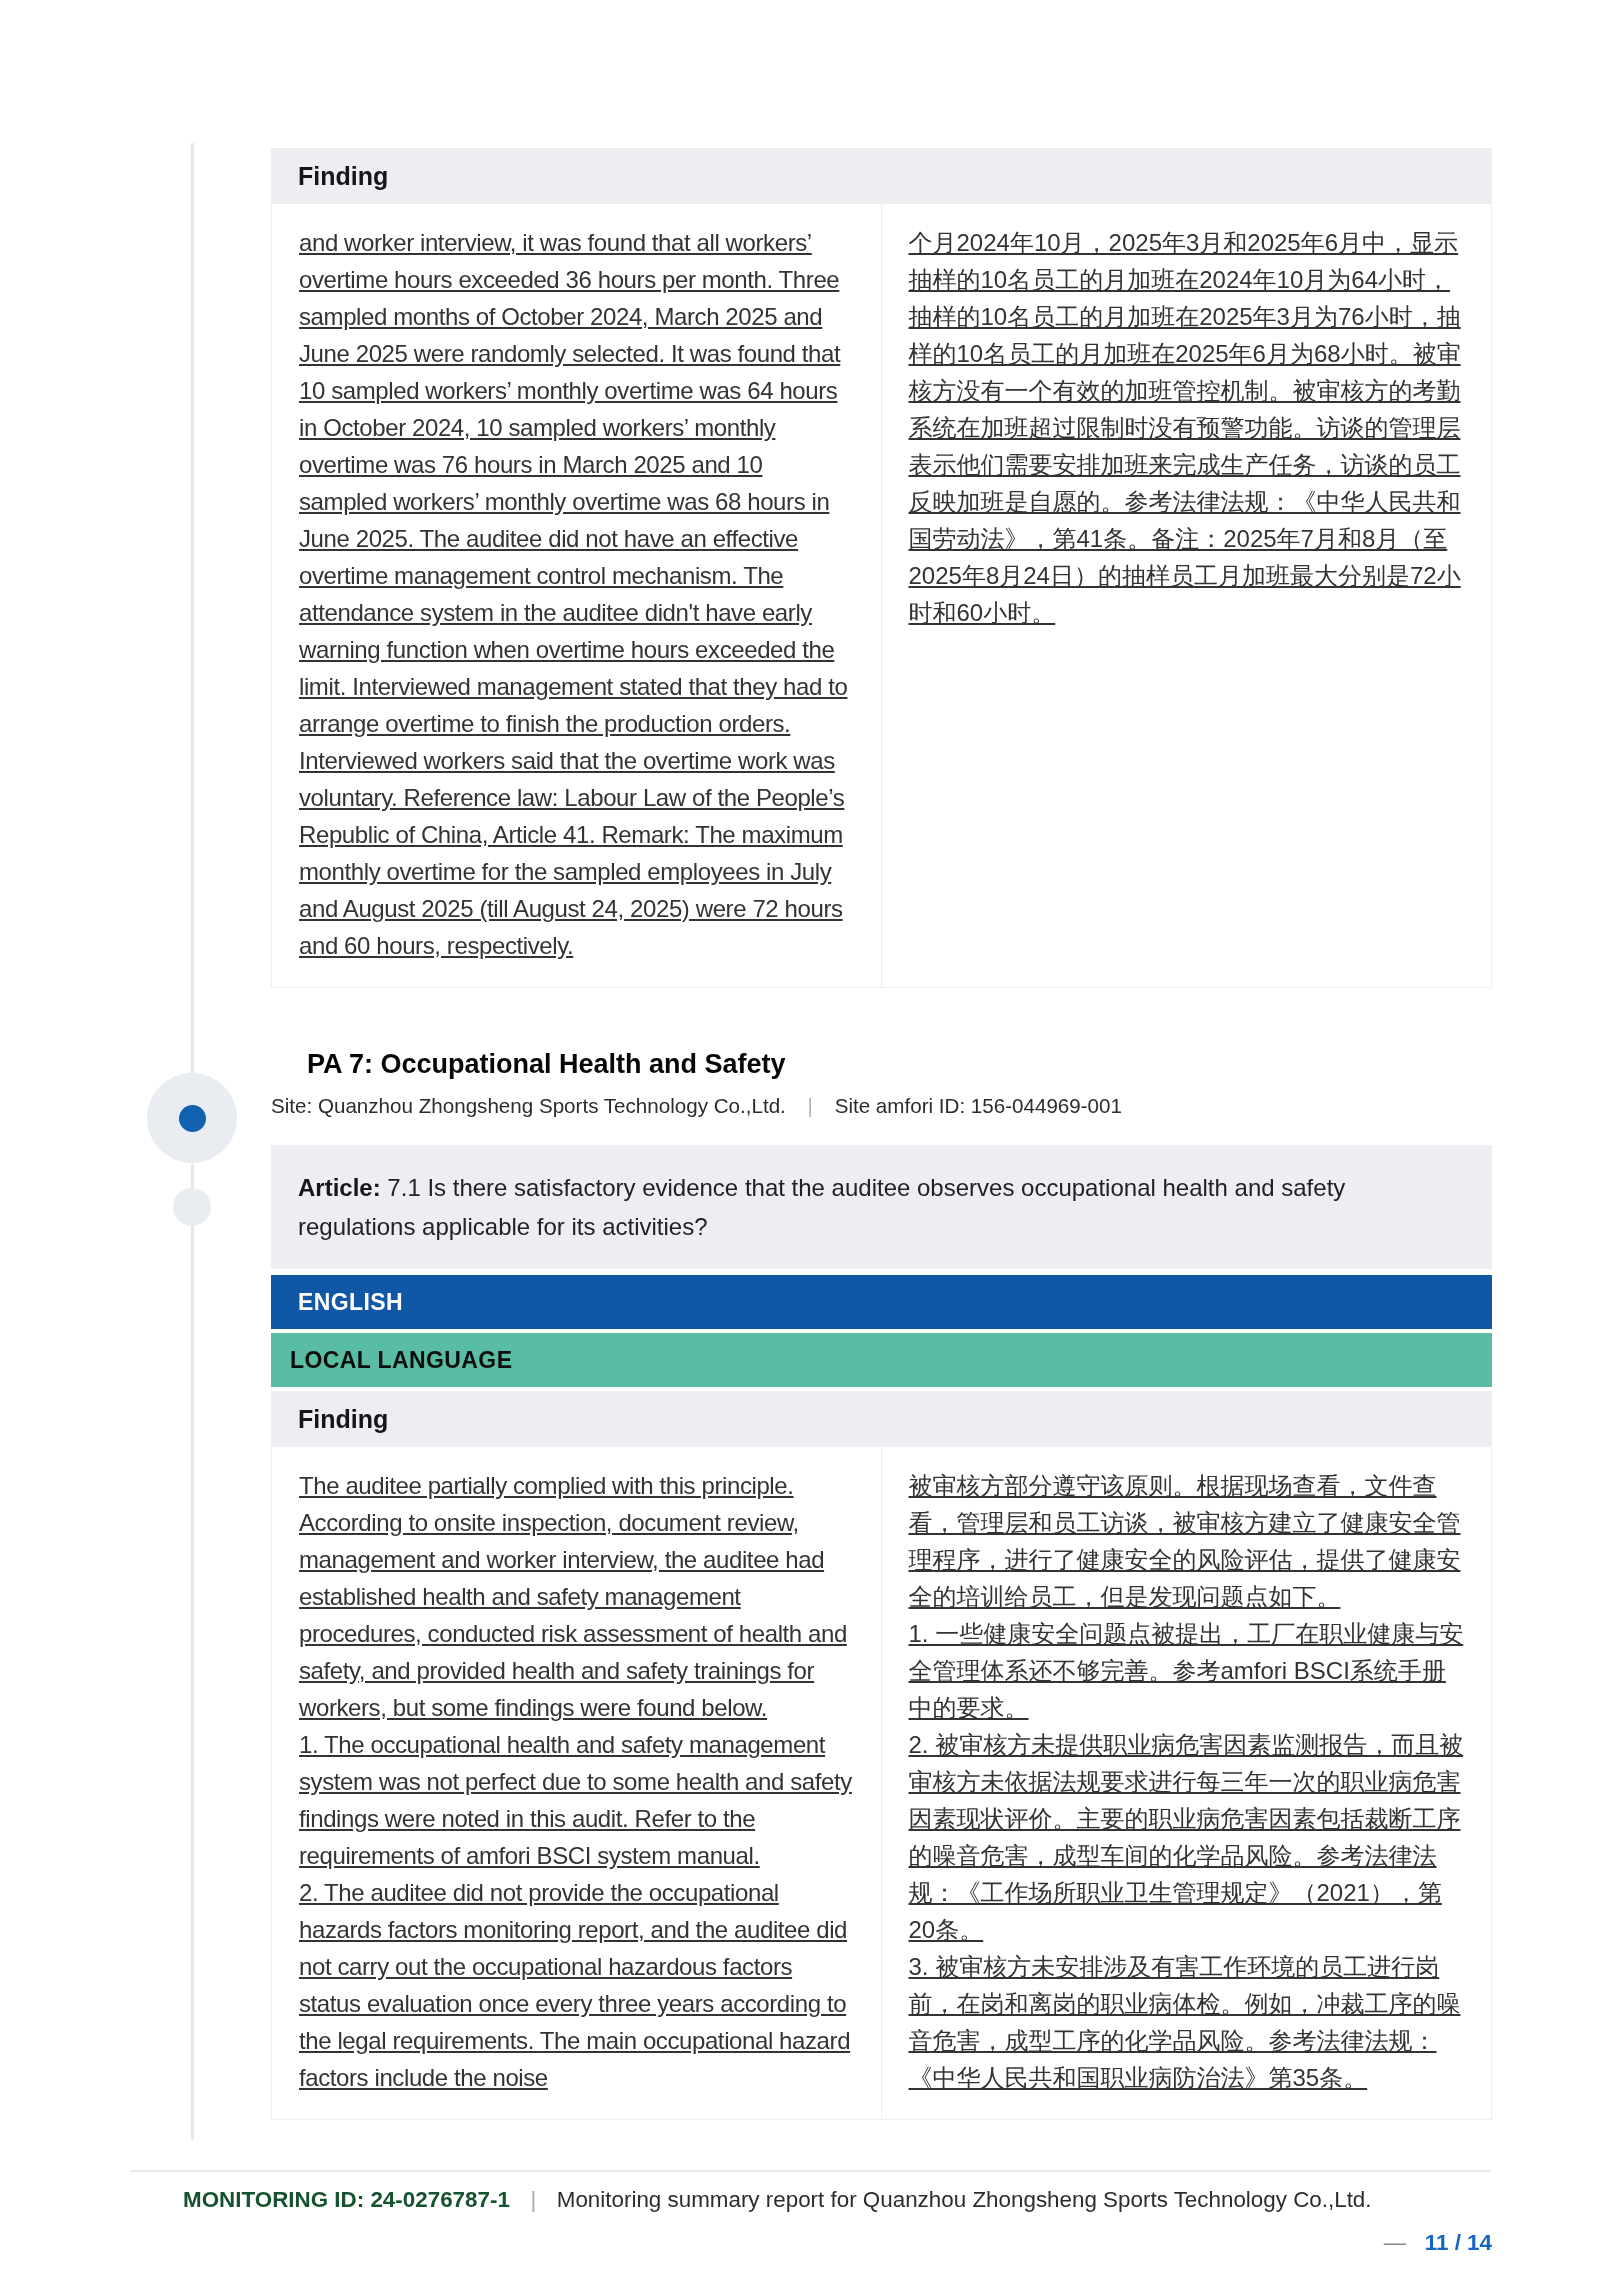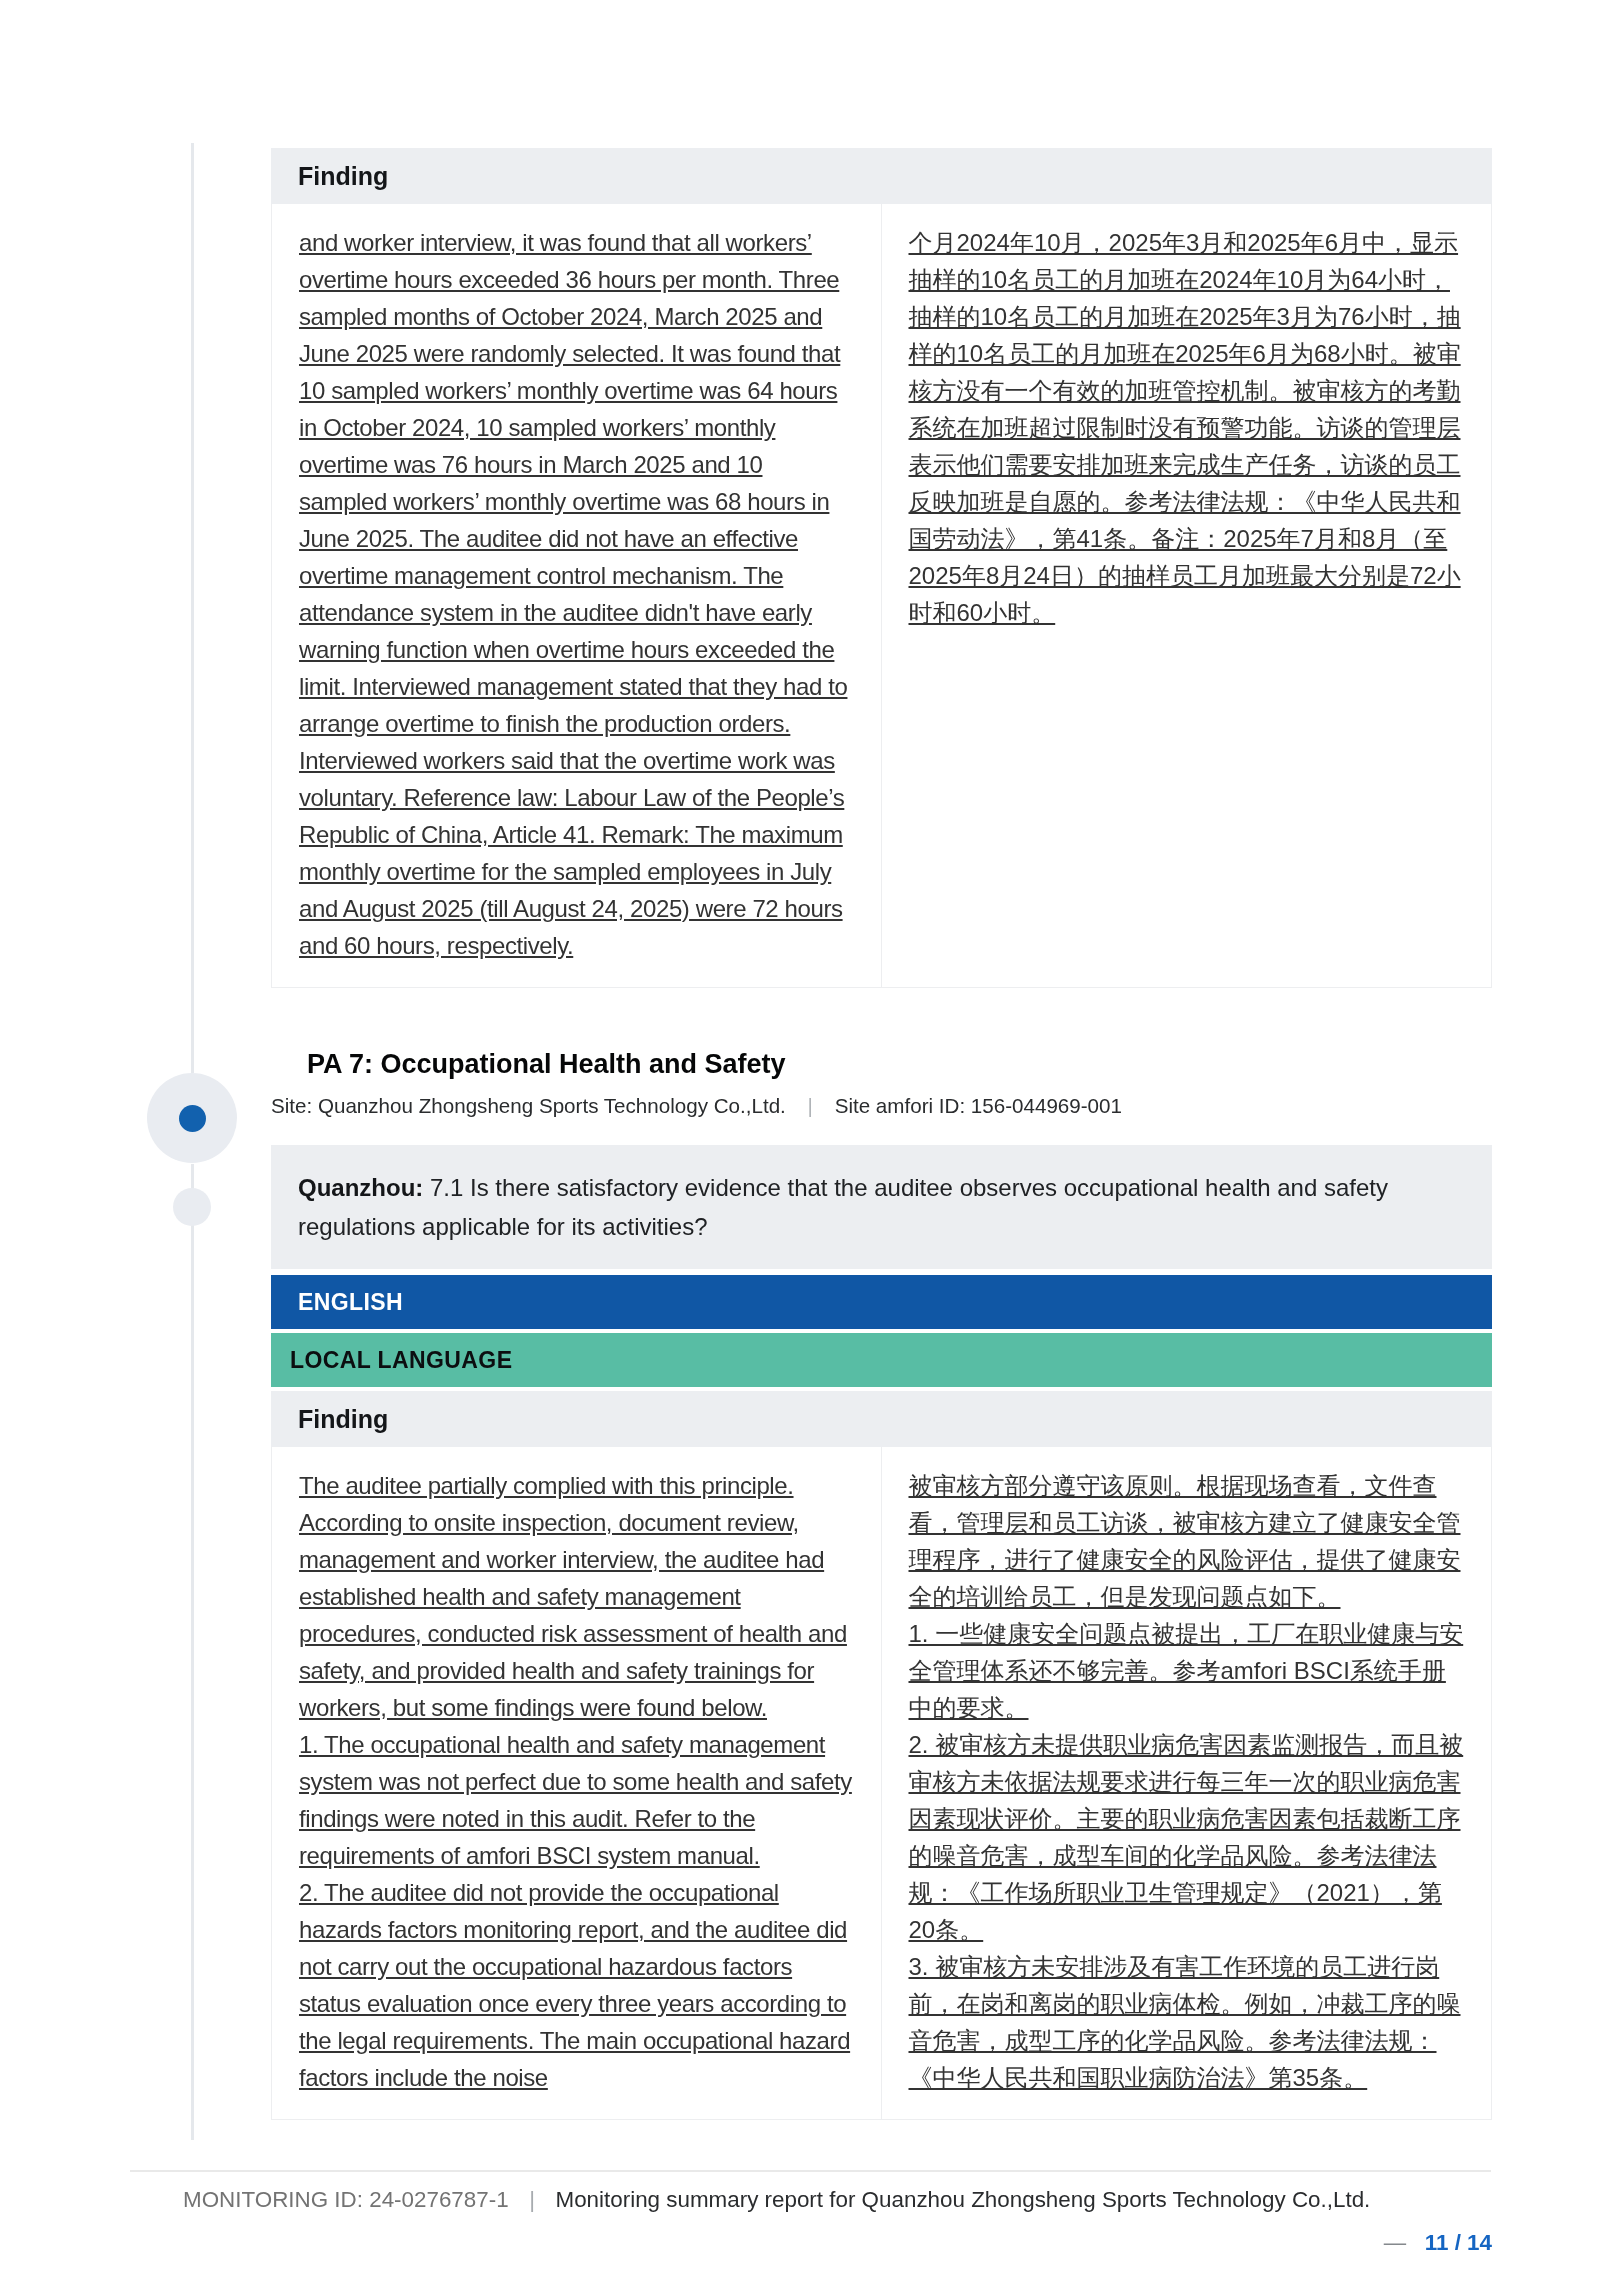--- a/index.html
+++ b/index.html
@@ -44,21 +44,21 @@
   .lang-cell { flex:1; height:54px; line-height:54px; padding-left:27px; box-sizing:border-box;
                font-size:23px; font-weight:bold; letter-spacing:0.4px; }
   .lang-en { background:#1057a5; color:#ffffff; }
   .lang-local { background:#58bda4; color:#0c0e10;padding-left:19px; }
 
   .card2 { margin-top:3.6px; }
 
   
   .footer-line { position:absolute; left:130px; top:2170px; width:1361px; height:1.8px; background:#e9e9e9; }
   .footer-row1 { position:absolute; left:183px; top:2185px; width:1313px; font-size:22.4px; color:#2a2c2e; line-height:30px; }
-  .footer-id { font-weight:normal; color:#737373; }
+  .footer-id { font-weight:bold; color:#14532d; }
   .footer-sep { color:#a7abaf; margin:0 14.3px; }
   .footer-row2 { position:absolute; right:129px; top:2228px; font-size:22.4px; line-height:29px; text-align:right; }
   .page-dash { color:#85898d; margin-right:12.5px; }
   .page-num { color:#1565c2; font-weight:bold; }
 </style>
 </head>
 <body>
 
 <div class="page">
 
@@ -82,21 +82,21 @@
     <header class="pa-head">
       <div class="pa-title">PA 7: Occupational Health and Safety</div>
       <div class="site-line">
         <span>Site: Quanzhou Zhongsheng Sports Technology Co.,Ltd.</span>
         <span class="site-sep">|</span>
         <span>Site amfori ID: 156-044969-001</span>
       </div>
     </header>
 
     <div class="question-box">
-      <span class="q-label">Quanzhou:</span>
+      <span class="q-label">Article:</span>
       <span>7.1 Is there satisfactory evidence that the auditee observes occupational health and safety regulations applicable for its activities?</span>
     </div>
 
     <div class="lang-headers">
       <div class="lang-cell lang-en">ENGLISH</div>
       <div class="lang-cell lang-local">LOCAL LANGUAGE</div>
     </div>
 
     <section class="finding-card card2">
       <div class="finding-header">Finding</div>

